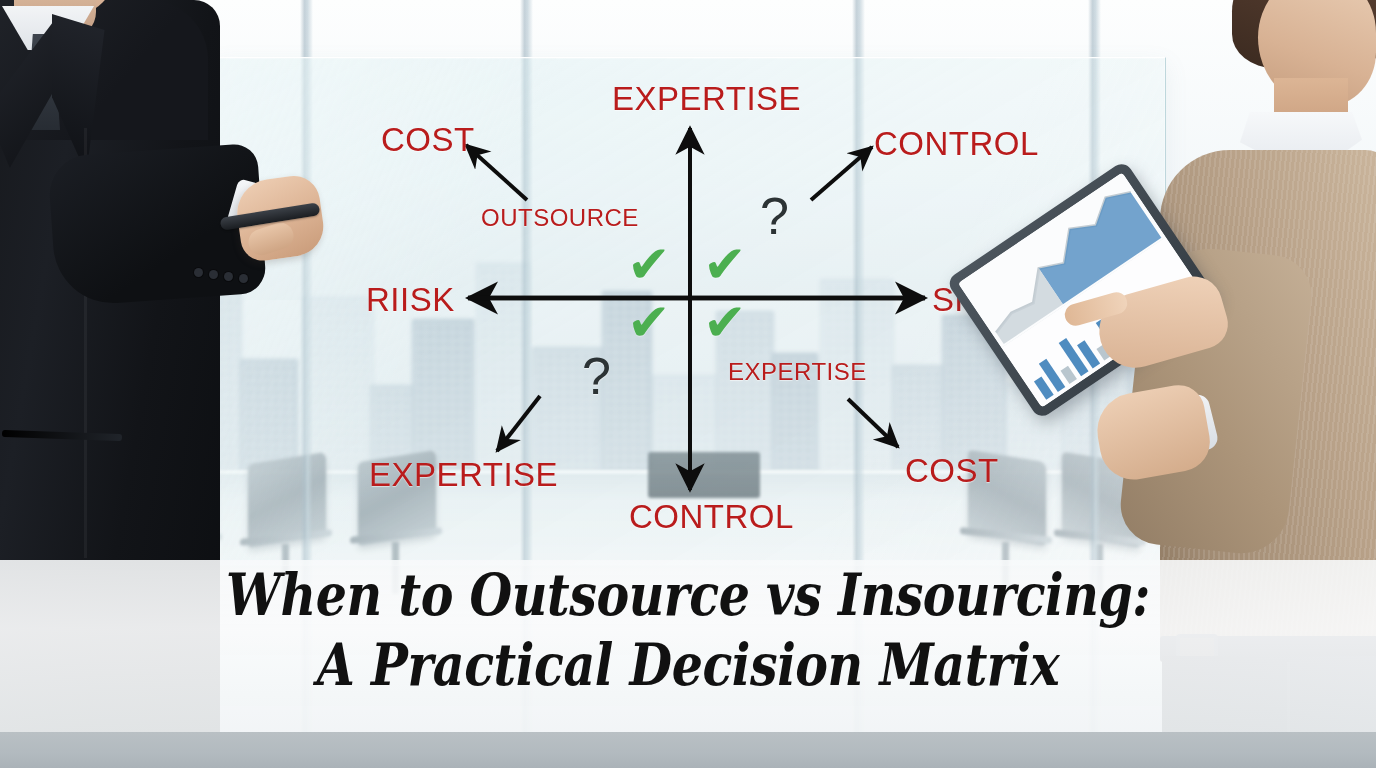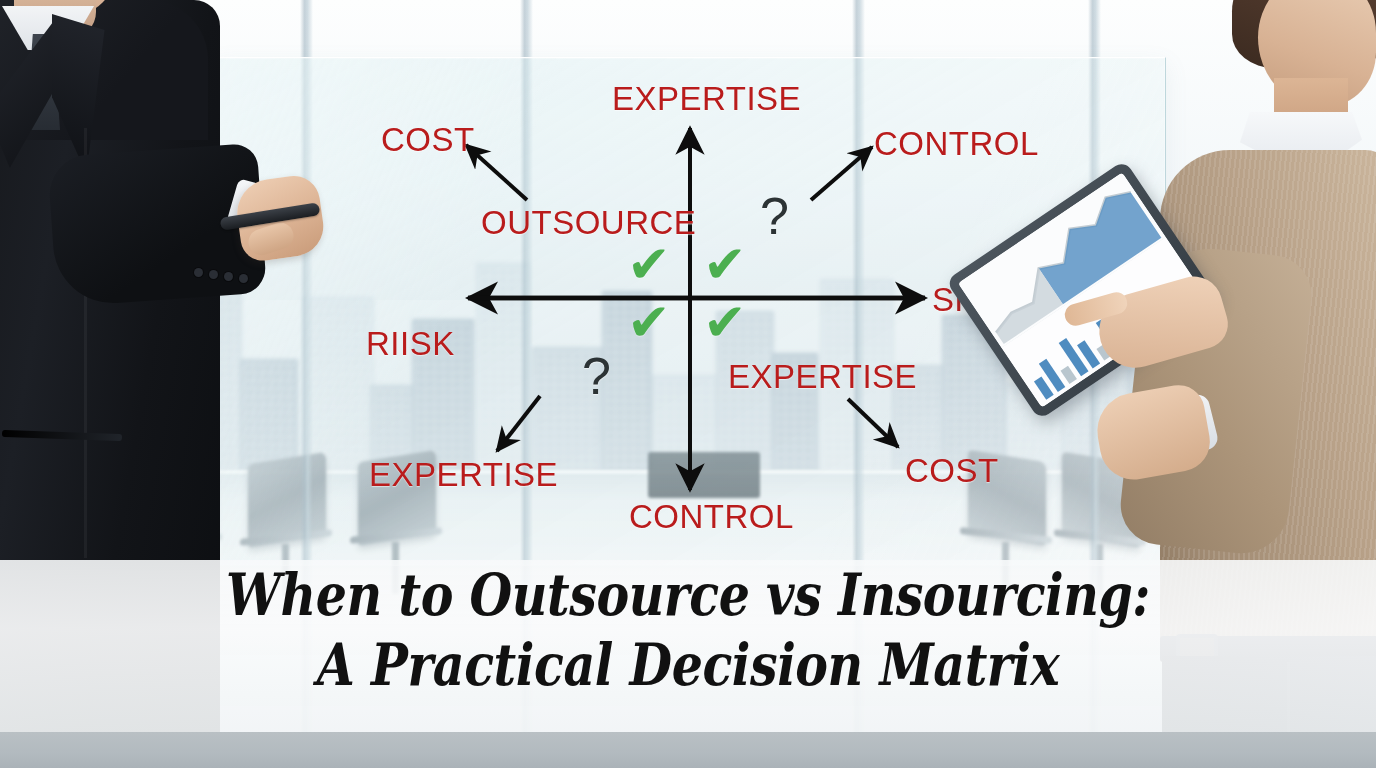--- a/index.html
+++ b/index.html
@@ -58,21 +58,21 @@
     backdrop-filter:blur(.5px);}
   .glass-sheen{position:absolute;inset:0;
     background:linear-gradient(115deg,rgba(255,255,255,.30) 0%,rgba(255,255,255,0) 30%,rgba(255,255,255,0) 70%,rgba(255,255,255,.18) 100%);}
 
   
   .diagram{position:absolute;left:0;top:0;width:1376px;height:768px;pointer-events:none;}
   .lbl{position:absolute;color:#b91c1c;font-weight:400;letter-spacing:.5px;
     font-family:"Liberation Sans", sans-serif;white-space:nowrap;
     text-shadow:0 1px 1px rgba(255,255,255,.55);}
   .lbl.axis{font-size:33px;}
-  .lbl.mode{font-size:33px;}
+  .lbl.mode{font-size:24px;}
   .lbl.qm{font-size:52px;color:#2c3335;font-weight:300;}
   .chk{position:absolute;font-size:52px;line-height:1;color:#4caf50;
     font-family:"DejaVu Sans", sans-serif;font-weight:700;
     text-shadow:0 1px 1px rgba(255,255,255,.4);}
 
   
   .person{position:absolute;}
   
   #man{left:-20px;top:0;width:300px;height:768px;}
   .m-suit{position:absolute;left:0;top:0;width:240px;height:768px;
@@ -275,21 +275,21 @@
     </g>
 
     <line x1="527" y1="200" x2="466" y2="145" stroke="#0d0d0d" stroke-width="4" marker-end="url(#ahs)"></line>
     <line x1="811" y1="200" x2="872" y2="147" stroke="#0d0d0d" stroke-width="4" marker-end="url(#ahs)"></line>
     <line x1="540" y1="396" x2="497" y2="451" stroke="#0d0d0d" stroke-width="4" marker-end="url(#ahs)"></line>
     <line x1="848" y1="399" x2="898" y2="447" stroke="#0d0d0d" stroke-width="4" marker-end="url(#ahs)"></line>
   </svg>
 
   <div class="lbl axis" style="left:612px;top:80px;">EXPERTISE</div>
   <div class="lbl axis" style="left:629px;top:498px;">CONTROL</div>
-  <div class="lbl axis" style="left:366px;top:281px;margin-top:44px;">RIISK</div>
+  <div class="lbl axis" style="left:366px;top:281px;">RIISK</div>
   <div class="lbl axis" style="left:932px;top:281px;">SPEED</div>
 
   <div class="lbl mode" style="left:481px;top:204px;">OUTSOURCE</div>
   <div class="lbl mode" style="left:728px;top:358px;">EXPERTISE</div>
 
   <div class="lbl axis" style="left:381px;top:121px;">COST</div>
   <div class="lbl axis" style="left:874px;top:125px;">CONTROL</div>
   <div class="lbl axis" style="left:369px;top:456px;">EXPERTISE</div>
   <div class="lbl axis" style="left:905px;top:452px;">COST</div>
 

